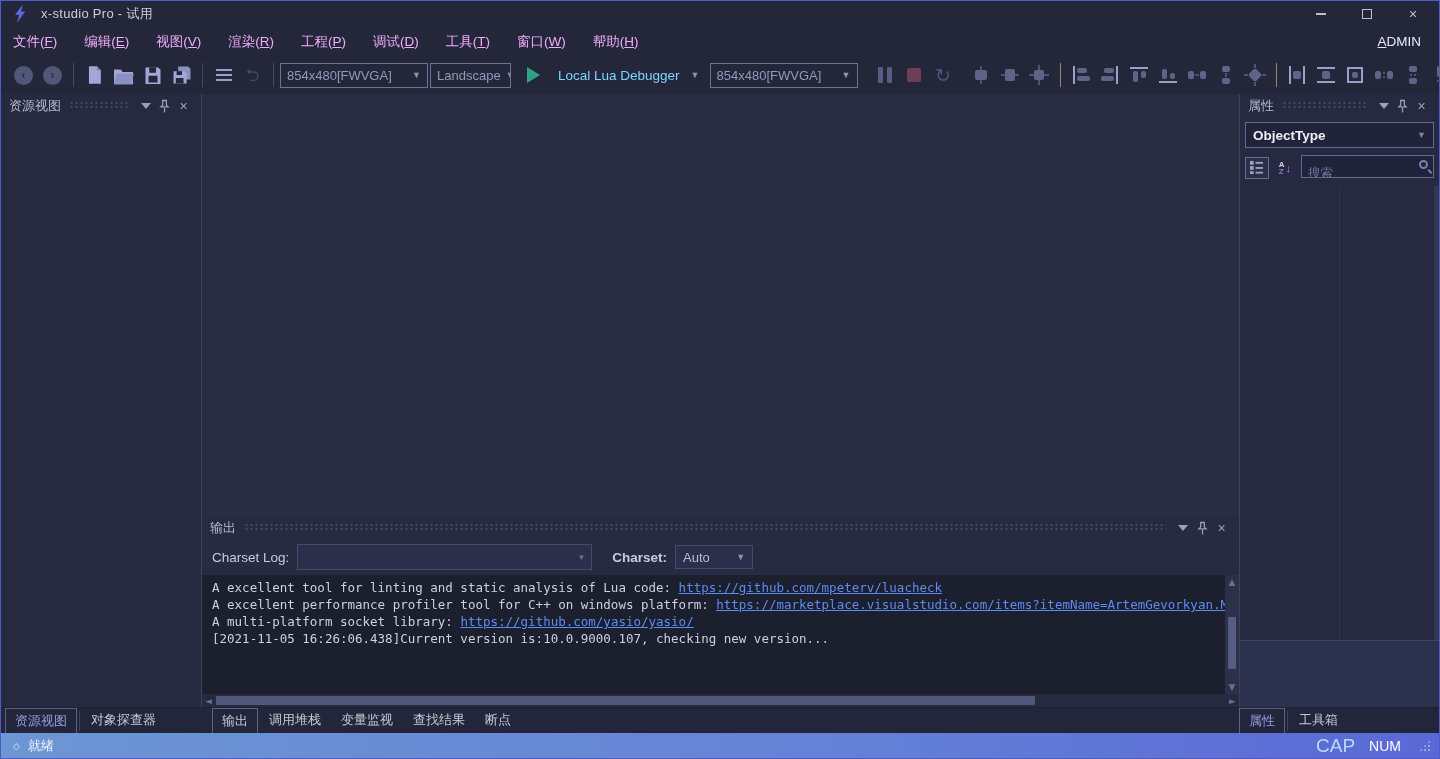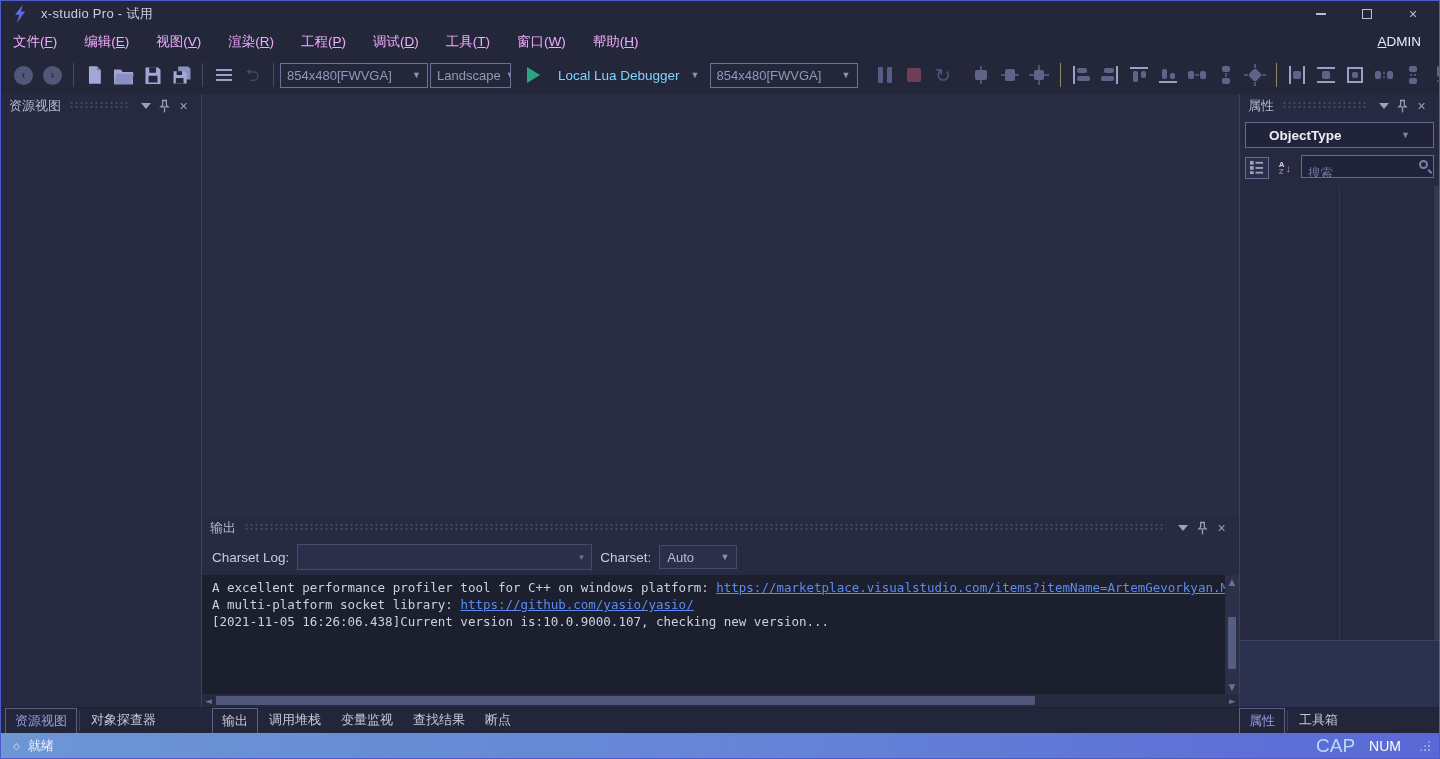--- a/index.html
+++ b/index.html
@@ -48,21 +48,21 @@
   .center { flex:1 1 auto; display:flex; flex-direction:column; min-width:0; }
   .canvas { flex:1 1 auto; background:#2a2d41; }
   .rpanel { width:203px; background:#262940; display:flex; flex-direction:column; }
 
   .phead { height:23px; display:flex; align-items:center; padding:0 8px; color:#b6bace; font-size:13px; flex:0 0 auto; }
   .dots { flex:1; height:9px; margin:0 8px; background-image:radial-gradient(#454a66 1px, transparent 1.3px); background-size:5px 4px; }
   .ph-ic { width:19px; height:16px; display:flex; align-items:center; justify-content:center; color:#9ba0b8; font-size:12px; }
   .chev { width:0; height:0; border-left:5px solid transparent; border-right:5px solid transparent; border-top:6px solid #9aa0bd; }
 
   
-  .objtype { margin:5px 5px 4px 5px; height:26px; border:1px solid #646a90; background:#20233a; display:flex; align-items:center; padding:0 23px; color:#eceef6; font-size:13.5px; font-weight:bold; }
+  .objtype { margin:5px 5px 4px 5px; height:26px; border:1px solid #646a90; background:#20233a; display:flex; align-items:center; padding:0 7px; color:#eceef6; font-size:13.5px; font-weight:bold; }
   .proptools { display:flex; align-items:center; gap:4px; padding:3px 5px 5px 5px; }
   .iconbtn { width:24px; height:22px; display:flex; align-items:center; justify-content:center; }
   .iconbtn.sel { border:1px solid #646a90; background:#2b2f4a; }
   .sortaz { display:flex; align-items:center; }
   .azcol { display:flex; flex-direction:column; line-height:7px; font-size:8px; font-weight:bold; }
   .azcol .a { color:#d0d4e4; } .azcol .z { color:#8f7ad0; }
   .azarrow { color:#9aa0bd; font-size:11px; margin-left:1px; }
   .search { position:relative; flex:1; }
   .search input { width:100%; height:23px; background:#20233a; border:1px solid #646a90; color:#c6cad8; font-size:12.5px; padding:12px 22px 0 6px; outline:none; font-family:"Liberation Sans",sans-serif; }
   .search input::placeholder { color:#6f76a0; }
@@ -387,28 +387,29 @@
             </span>
           <span class="ph-ic">
               <span style="font-size:14px;">×</span>
             </span>
         </div>
         <div class="filterrow">
           <span class="flabel">Charset Log:</span>
           <span class="fcombo">
               <span class="caret">▼</span>
             </span>
-          <span class="flabel" style="margin-left:0;">Charset:</span>
+          <span class="flabel" style="margin-left:12px;font-weight:bold;">Charset:</span>
           <span class="ccombo">
               <span>Auto</span>
               <span class="caret">▼</span>
             </span>
         </div>
         <div class="logwrap">
           <div class="log">
+            <div><span>A excellent tool for linting and static analysis of Lua code: </span><span class="lnk">https://github.com/mpeterv/luacheck</span></div>
             <div><span>A excellent performance profiler tool for C++ on windows platform: </span><span class="lnk">https://marketplace.visualstudio.com/items?itemName=ArtemGevorkyan.Mi</span></div>
             <div><span>A multi-platform socket library: </span><span class="lnk">https://github.com/yasio/yasio/</span></div>
             <div><span>[2021-11-05 16:26:06.438]Current version is:10.0.9000.107, checking new version...</span></div>
           </div>
           <div class="vscroll">
             <span class="sarrow">▲</span>
             <span class="vthumb"></span>
             <span class="sarrow" style="margin-top:auto;">▼</span>
           </div>
         </div>

